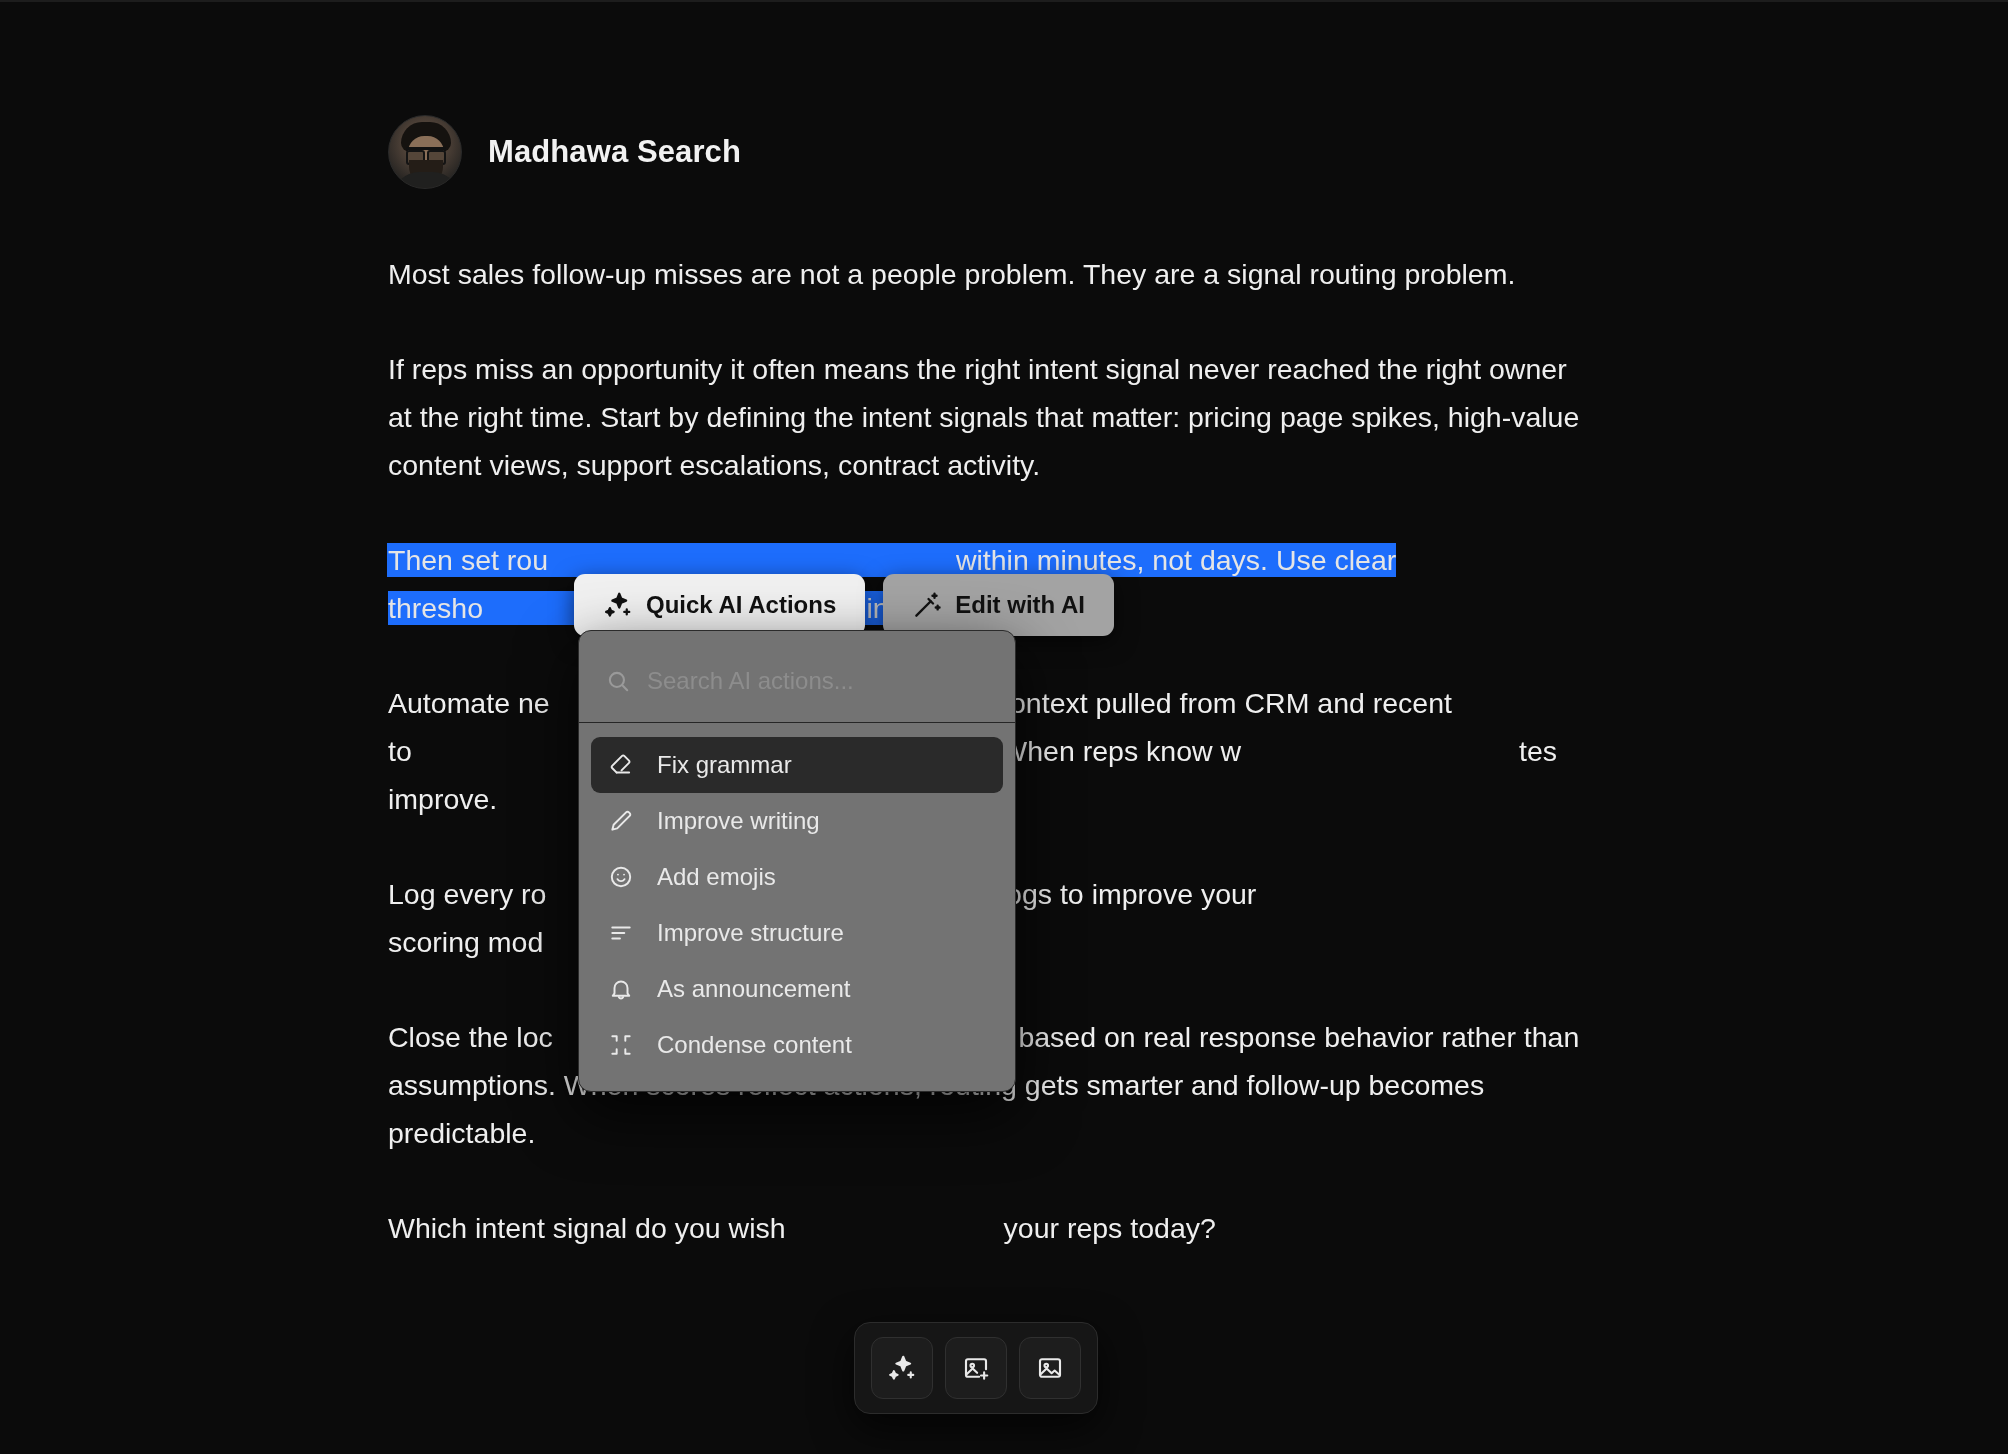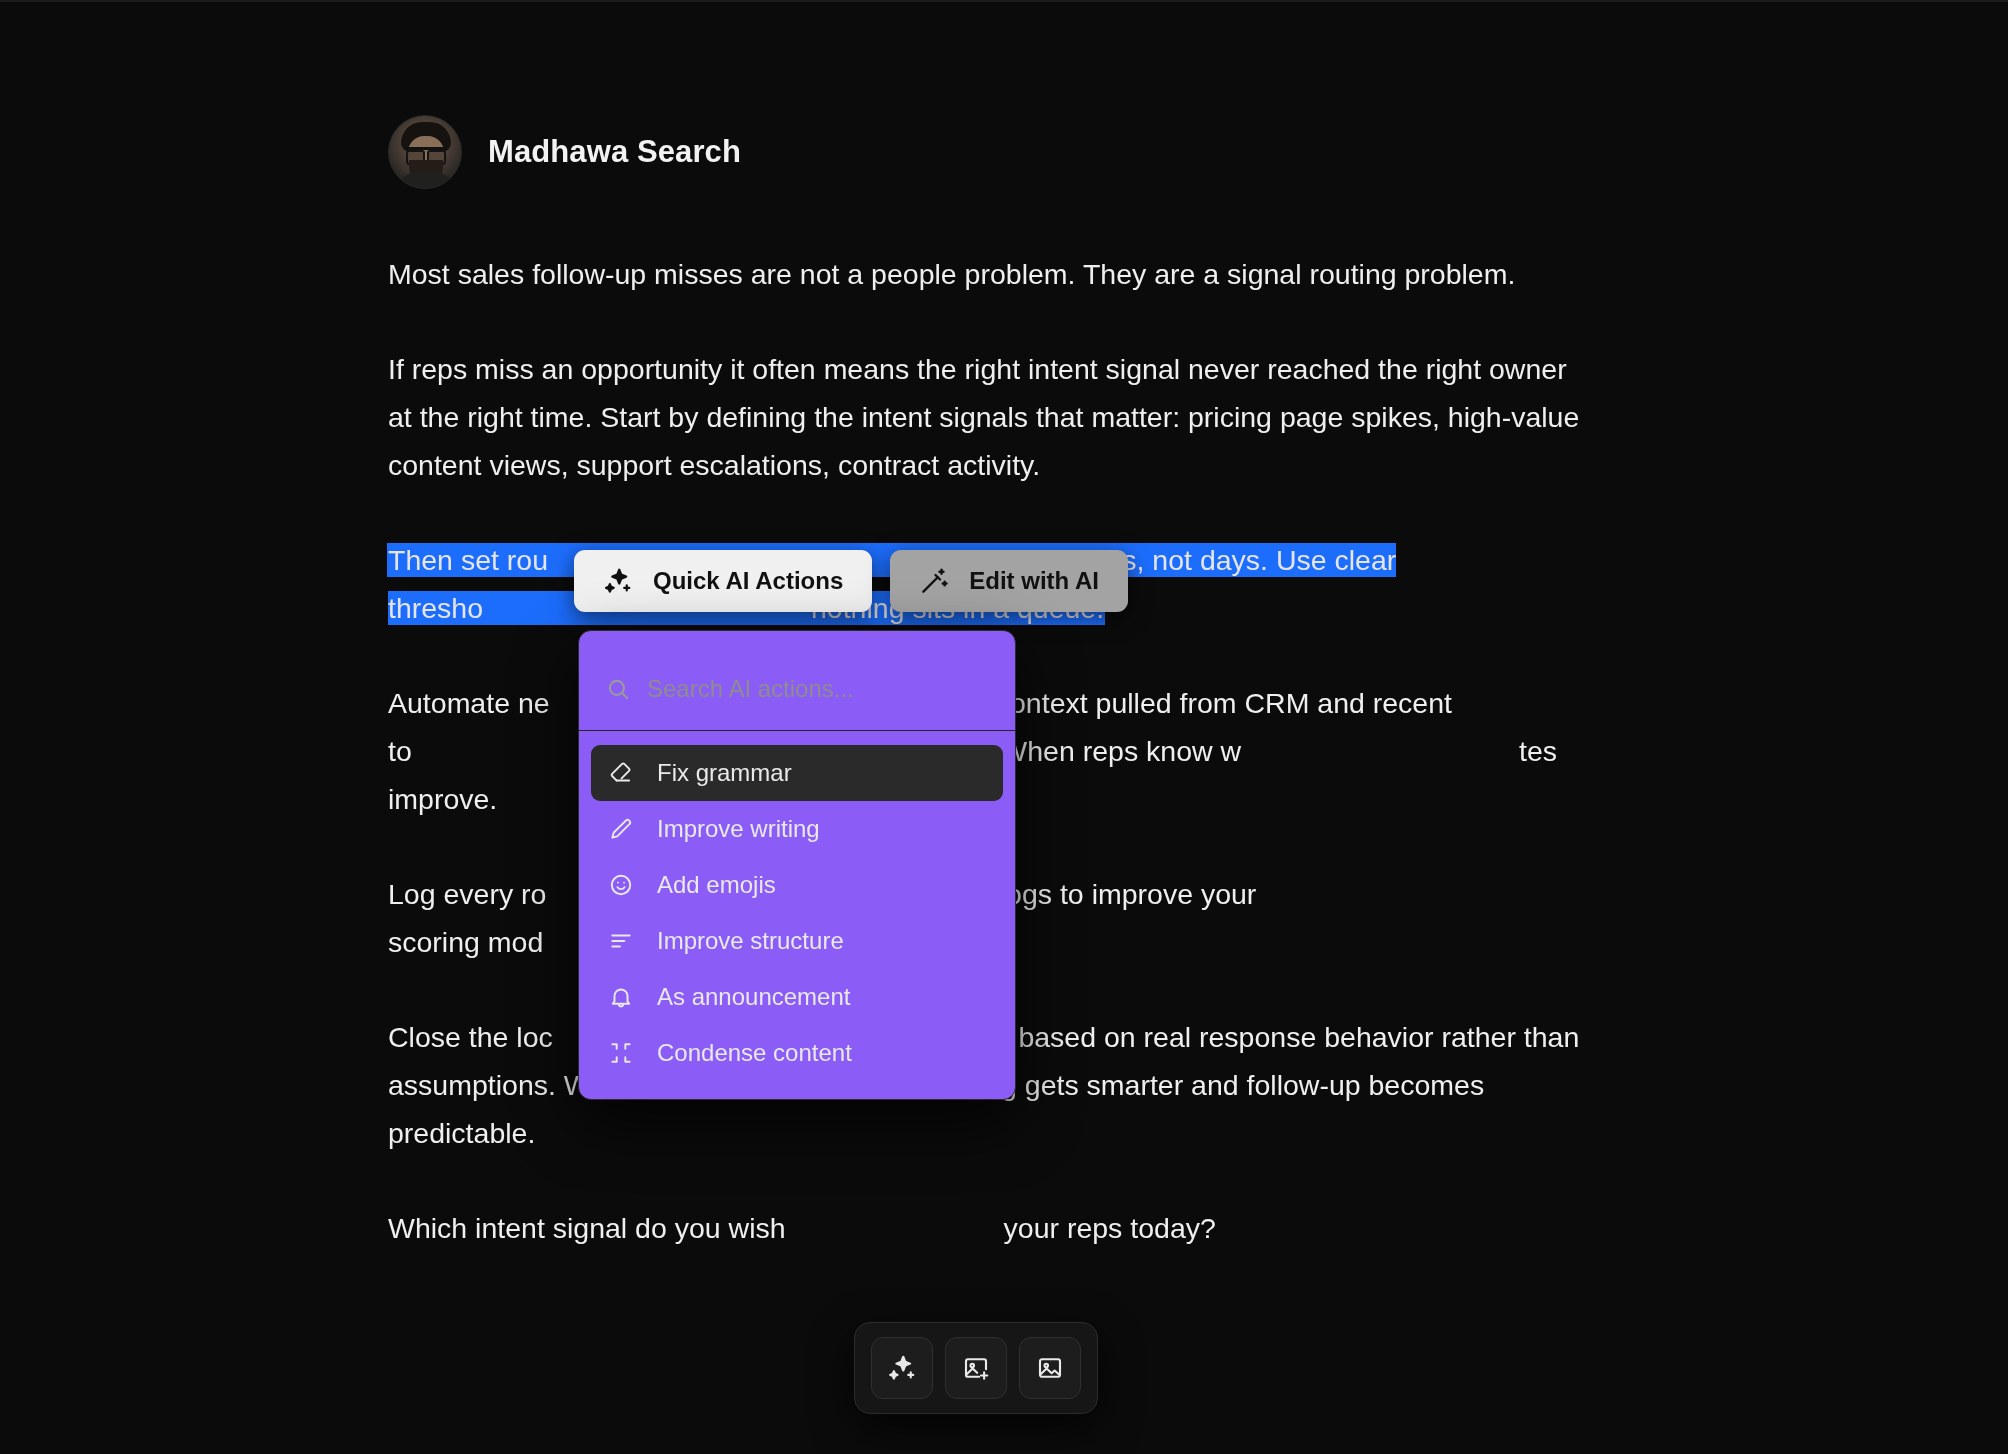--- a/index.html
+++ b/index.html
@@ -118,47 +118,48 @@
     position: absolute;
     left: 574px;
     top: 548px;
     display: flex;
     gap: 18px;
     z-index: 30;
   }
   .ai-btn {
     display: flex;
     align-items: center;
-    gap: 20px;
+    gap: 13px;
     height: 62px;
     padding: 0 29px;
     border-radius: 11px;
     background: #f0f0f0;
     color: #111;
     font-size: 24px;
     font-weight: bold;
     box-shadow: 0 6px 22px rgba(0,0,0,.55);
     white-space: nowrap;
     cursor: pointer;
+    margin-top: 24px;
   }
   .ai-btn.light { background: #a3a3a3; }
   .ai-btn .icon { display: flex; align-items: center; }
 
   
   .ai-panel {
     position: absolute;
     left: 578px;
     top: 628px;
     width: 438px;
-    background: #8b5cf6;
+    background: #737373;
     border: 1px solid #2b2b2b;
     border-radius: 13px;
     box-shadow: 0 22px 60px rgba(0,0,0,.75);
     z-index: 40;
-    padding: 16px 0 18px 0;
+    padding: 8px 0 18px 0;
   }
   .ai-search {
     display: flex;
     align-items: center;
     gap: 16px;
     height: 84px;
     padding: 0 26px;
     border-bottom: 1px solid #262626;
   }
   .ai-search input {

